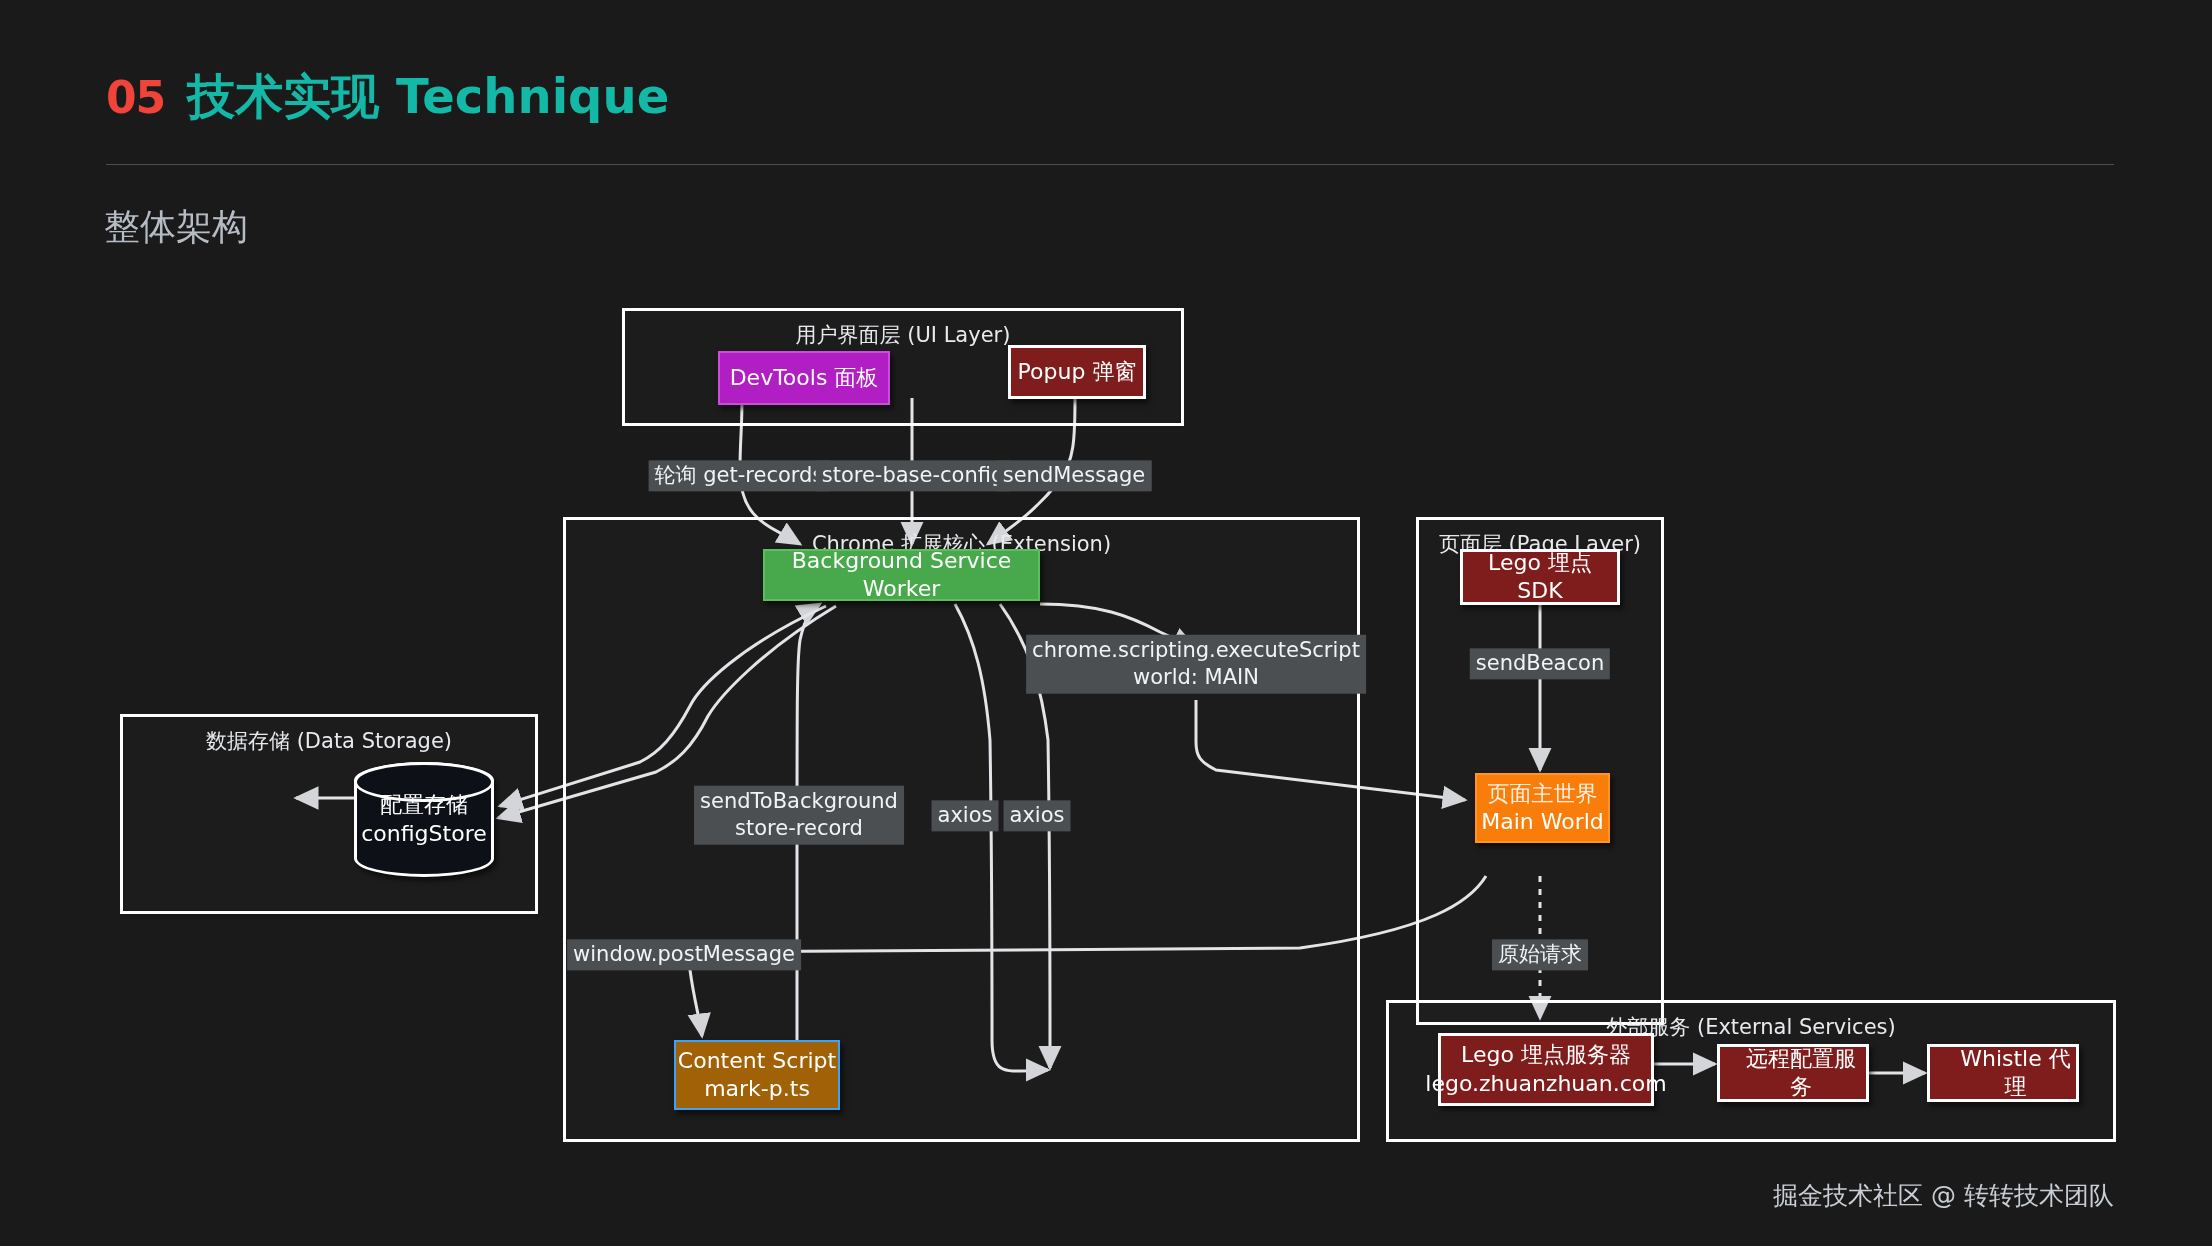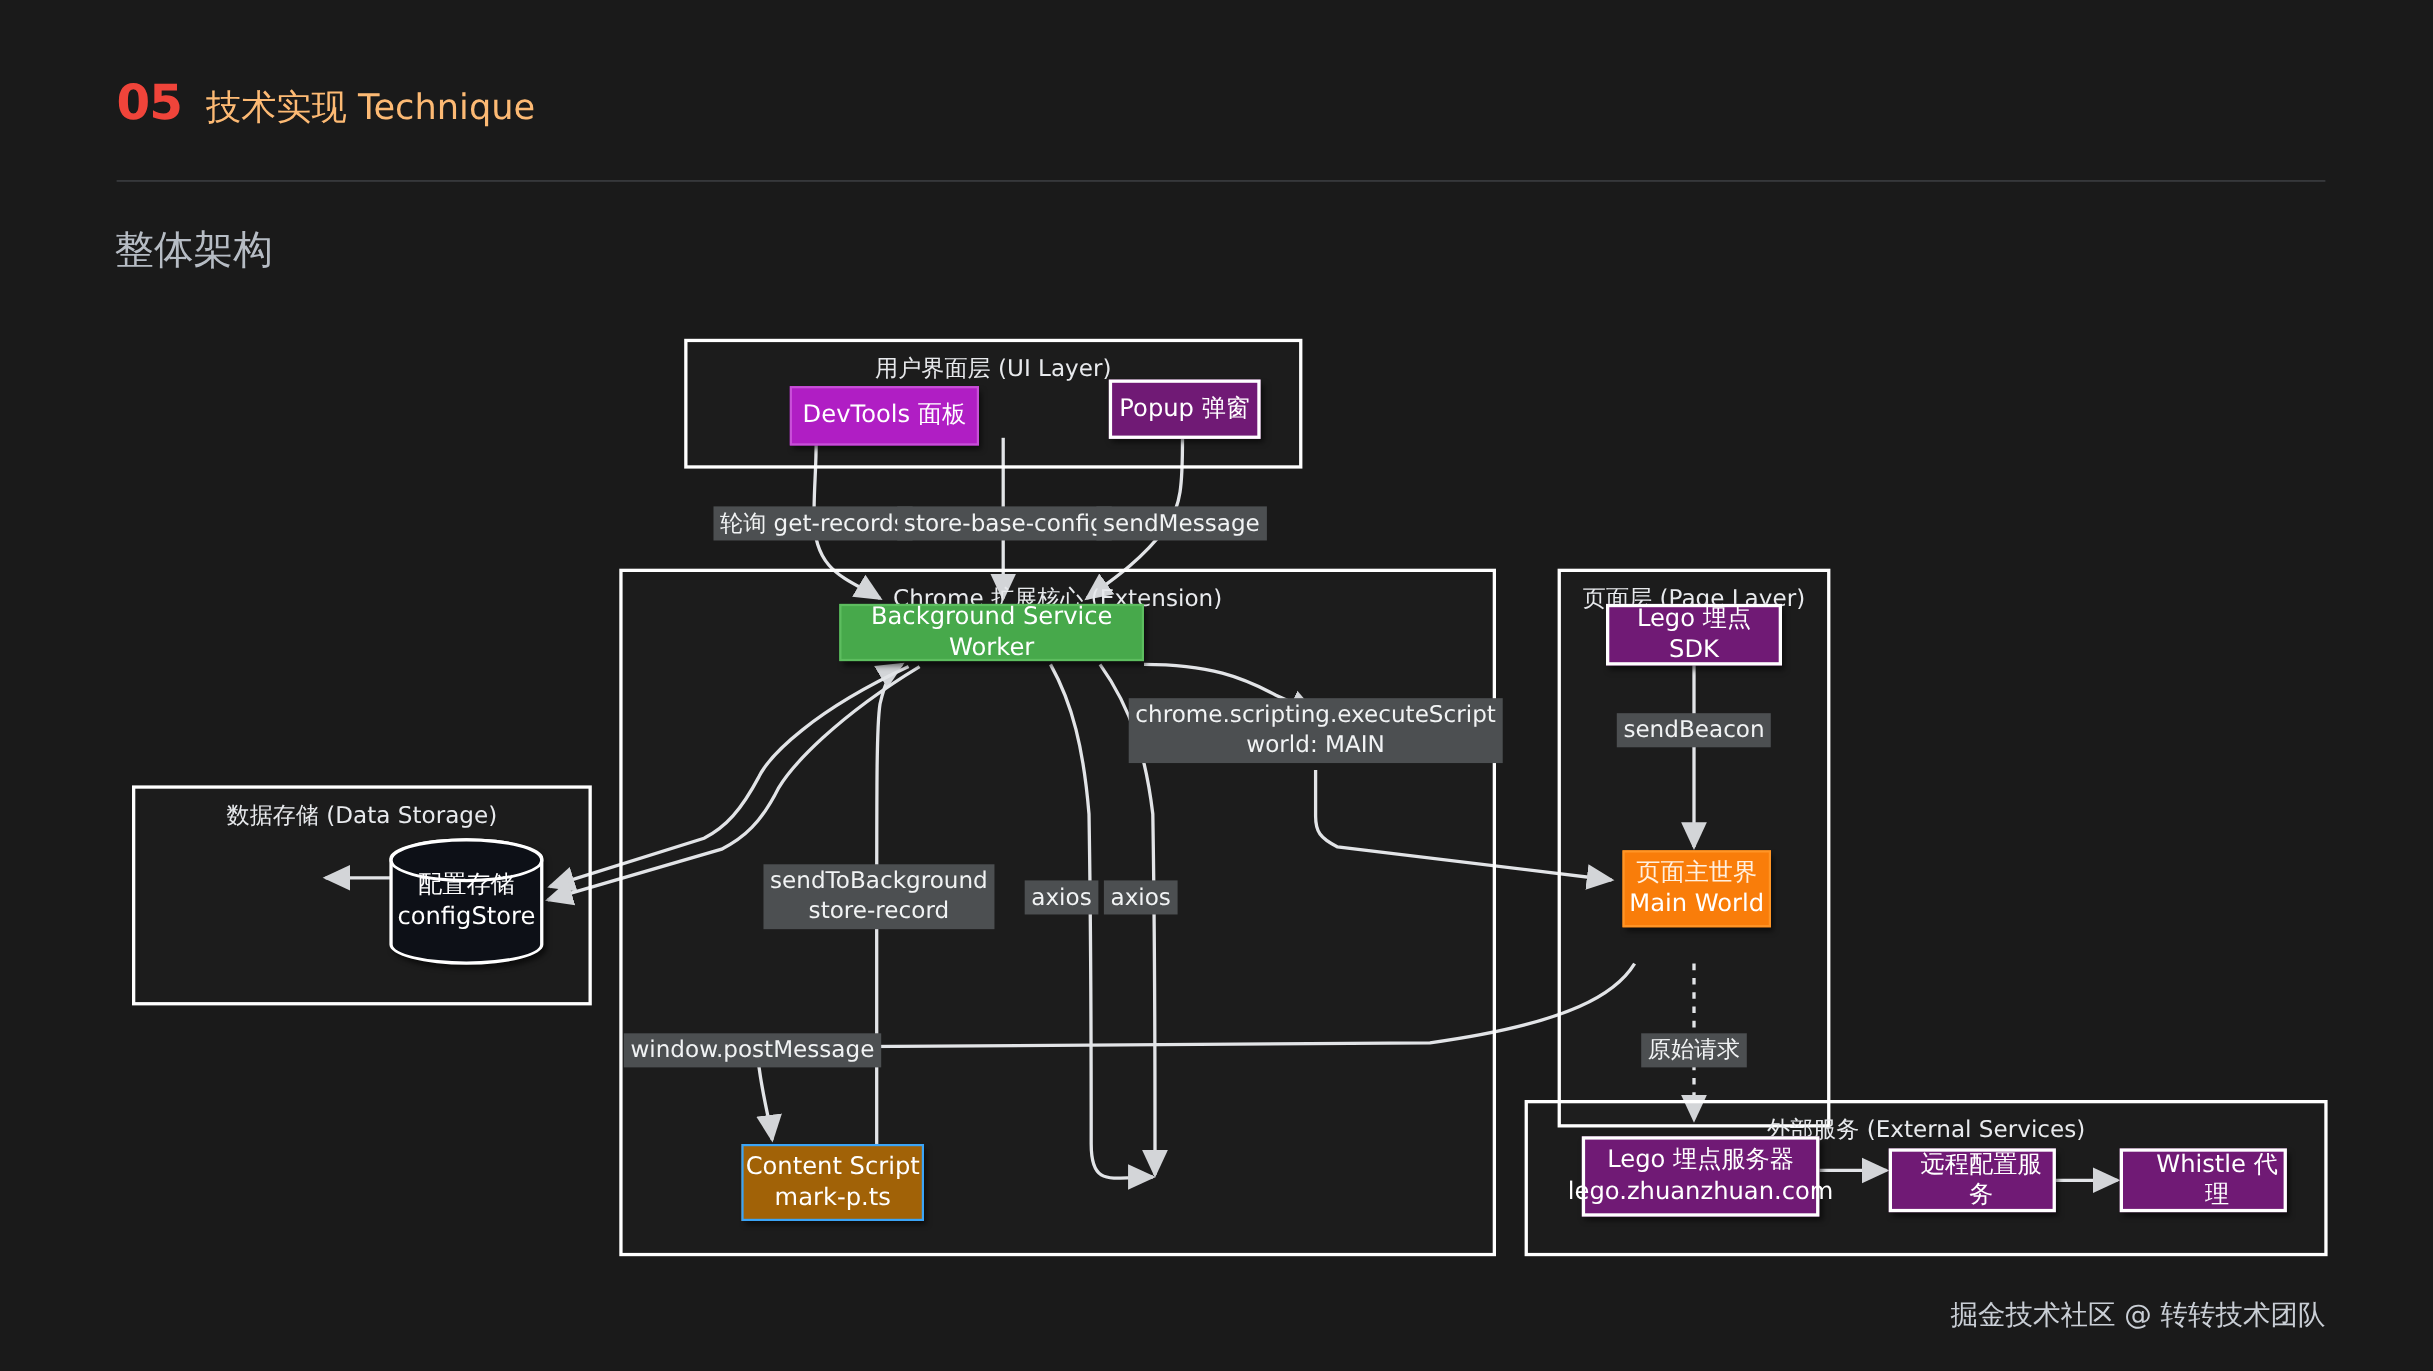--- a/index.html
+++ b/index.html
@@ -19,21 +19,21 @@
   .slide-header {
     position: absolute;
     left: 106px; top: 72px;
     display: flex; align-items: baseline; gap: 22px;
   }
   .slide-number {
     font-size: 44px; font-weight: bold; color: #f0443a;
     letter-spacing: -1px; line-height: 1;
   }
   .slide-title {
-    font-size: 32px; font-weight: normal; color: #fdba74;
+    font-size: 48px; font-weight: bold; color: #14b8a6;
     line-height: 1;
   }
   .header-rule {
     position: absolute;
     left: 106px; top: 164px; width: 2008px; height: 1px;
     background: #4a4d52;
   }
   .section-subtitle {
     position: absolute;
     left: 104px; top: 203px;
@@ -69,21 +69,21 @@
   
   .node {
     position: absolute;
     display: flex; flex-direction: column;
     align-items: center; justify-content: center;
     text-align: center;
     font-size: 22px;
     line-height: 1.28;
     box-shadow: 3px 4px 5px rgba(0,0,0,0.55);
   }
-  .node-dark { background: #701a75; border: 3px solid #ffffff; color: #ffffff; }
+  .node-dark { background: #7f1d1d; border: 3px solid #ffffff; color: #ffffff; }
   .node-purple { background: #b01ec4; border: 2px solid #c84fd8; color: #ffffff; }
   .node-green { background: #47a94b; border: 2px solid #5dbd5f; color: #ffffff; }
   .node-orange { background: #f97d0a; border: 2px solid #ff9526; color: #ffffff; }
   .node-blue { background: #a16207; border: 2px solid #3ba4f7; color: #ffffff; }
   .node-orange .l1 { color: #fff0e0; }
 
   
   .cyl {
     position: absolute;
     display: flex; flex-direction: column;

